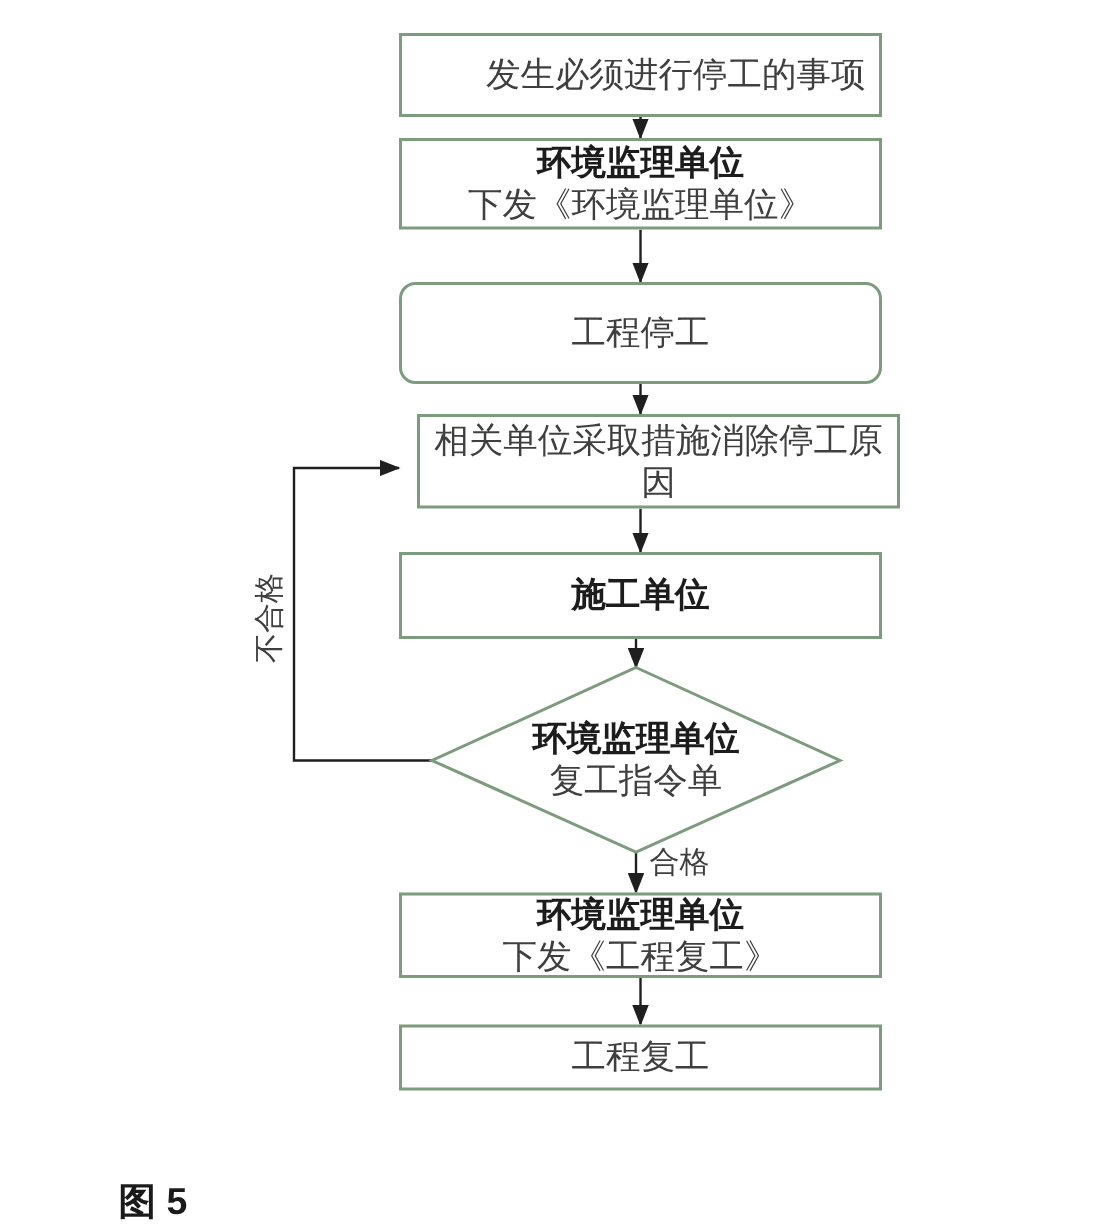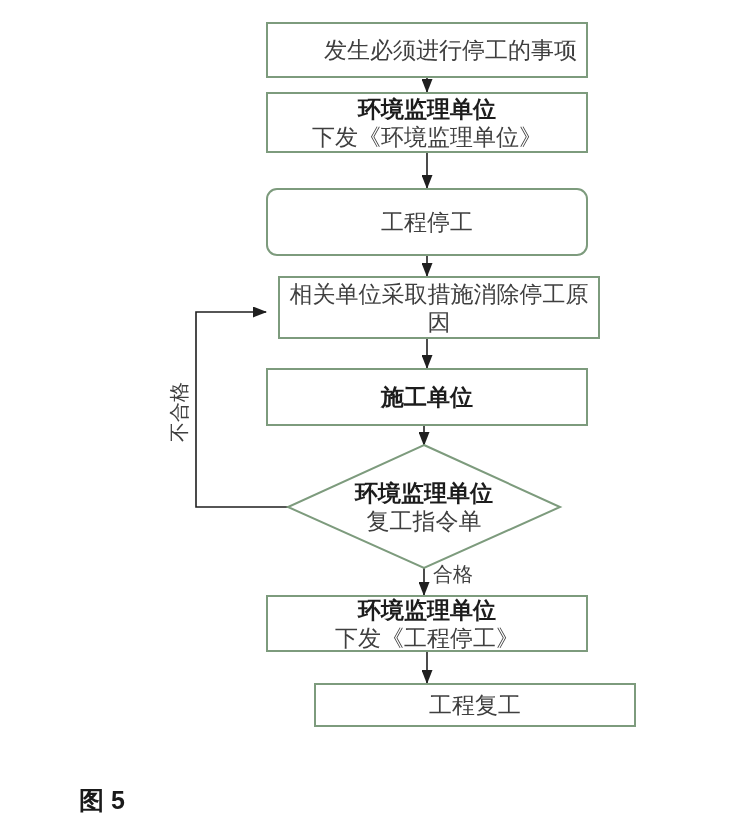--- a/index.html
+++ b/index.html
@@ -37,21 +37,21 @@
   .node .node-title {
     font-weight: bold;
     color: #1c1c1c;
   }
   .node-trigger   { top: 22px;   height: 56px; padding-left: 47px; }
   .node-notice    { top: 92px;  height: 61px; }
   .node-stop      { top: 188px; height: 68px; border-radius: 11px; }
   .node-eliminate { top: 276px; height: 63px; margin-left: 12px; }
   .node-apply     { top: 368px; height: 58px; }
   .node-order     { top: 595px; height: 57px; }
-  .node-resume    { top: 683px; height: 44px; margin-left: 48px; }
+  .node-resume    { top: 683px; height: 44px; }
   .diamond-text {
     position: absolute;
     left: 304px;
     top: 479px;
     width: 240px;
     text-align: center;
     color: #3f3f3f;
     font-size: 23px;
     line-height: 28px;
     z-index: 2;
@@ -137,21 +137,21 @@
     <span class="node-title">施工单位</span>
   </div>
 
   <div class="diamond-text">
     <div class="node-title">环境监理单位</div>
     <div>复工指令单</div>
   </div>
 
   <div class="node node-order">
     <span class="node-title">环境监理单位</span>
-    <span>下发《工程停工》</span>
+    <span>下发《工程复工》</span>
   </div>
 
   <div class="node node-resume">
     <span>工程复工</span>
   </div>
 
   <div class="edge-label edge-label-pass">合格</div>
 
   <div class="edge-label edge-label-fail">不合格</div>
 

